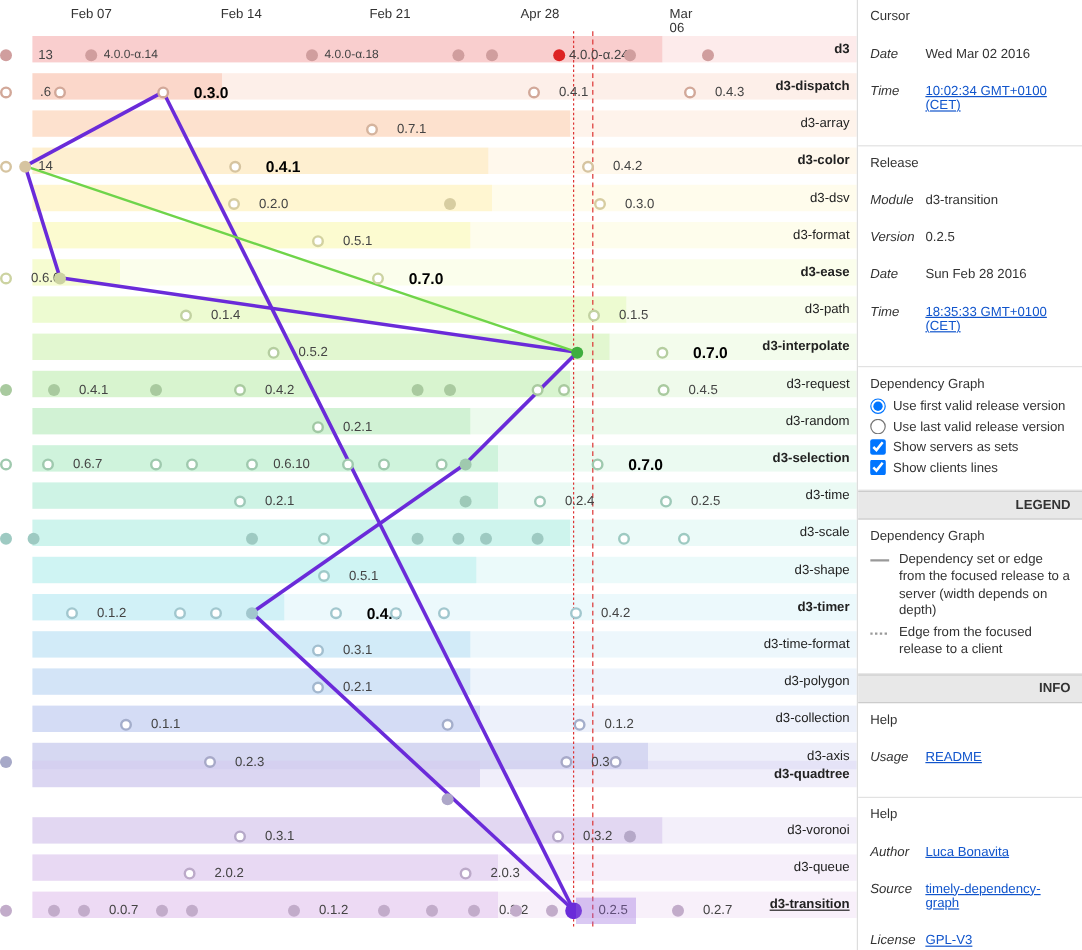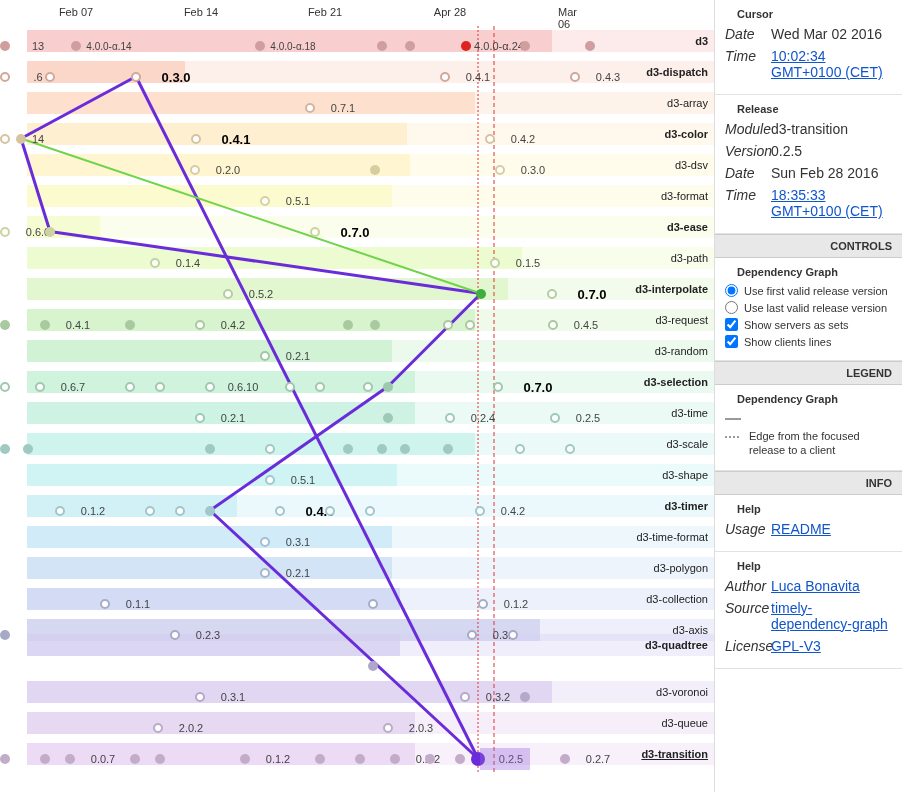--- a/index.html
+++ b/index.html
@@ -88,25 +88,24 @@
     width: 714px; height: 792px;
     pointer-events: none;
   }
   
   .section {
     padding: 8px 10px;
     border-bottom: 1px solid #e2e2e2;
   }
   .section h3 {
     font-size: 11px;
-    font-weight: 700;
+    font-weight: 400;
     margin-bottom: 6px;
-    margin-left: 12px;
-  }
-  .kv { display: flex; margin: 6px 0; font-size: 14px; }
+  }
+  .kv { display: flex; margin: 19px 0; font-size: 11px; }
   .kv .k { width: 46px; font-style: italic; color: #333; }
   .kv .v { flex: 1; color: #333; }
   a { color: #1155cc; text-decoration: underline; cursor: pointer; }
   .band {
     background: #e8e8e8;
     text-align: right;
     font-weight: 700;
     font-size: 11px;
     padding: 5px 10px;
     border-top: 1px solid #ccc;
@@ -445,21 +444,20 @@
     <div class="kv">
         <div class="k">Date</div>
         <div class="v">Sun Feb 28 2016</div>
       </div>
     <div class="kv">
         <div class="k">Time</div>
         <div class="v"><a>18:35:33 GMT+0100 (CET)</a></div>
       </div>
   </div>
 
-  <div class="band">CONTROLS</div>
 
   <div class="section">
     <h3>Dependency Graph</h3>
     <label class="ctrl">
         <input type="radio" name="ver" checked="" style="">
         <span>Use first valid release version</span>
       </label>
     <label class="ctrl">
         <input type="radio" name="ver" style="">
         <span>Use last valid release version</span>
@@ -477,20 +475,21 @@
   <div class="band">LEGEND</div>
 
   <div class="section">
     <h3>Dependency Graph</h3>
     <div class="legendrow">
         <div class="legicon">
           <svg>
             <line x1="0" y1="6" x2="16" y2="6" stroke="#999" stroke-width="2"></line>
           </svg>
         </div>
+        <div class="legtxt">Dependency set or edge from the focused release to a server (width depends on depth)</div>
       </div>
     <div class="legendrow">
         <div class="legicon">
           <svg>
             <line x1="0" y1="6" x2="16" y2="6" stroke="#999" stroke-width="2" stroke-dasharray="2,2"></line>
           </svg>
         </div>
         <div class="legtxt">Edge from the focused release to a client</div>
       </div>
   </div>

